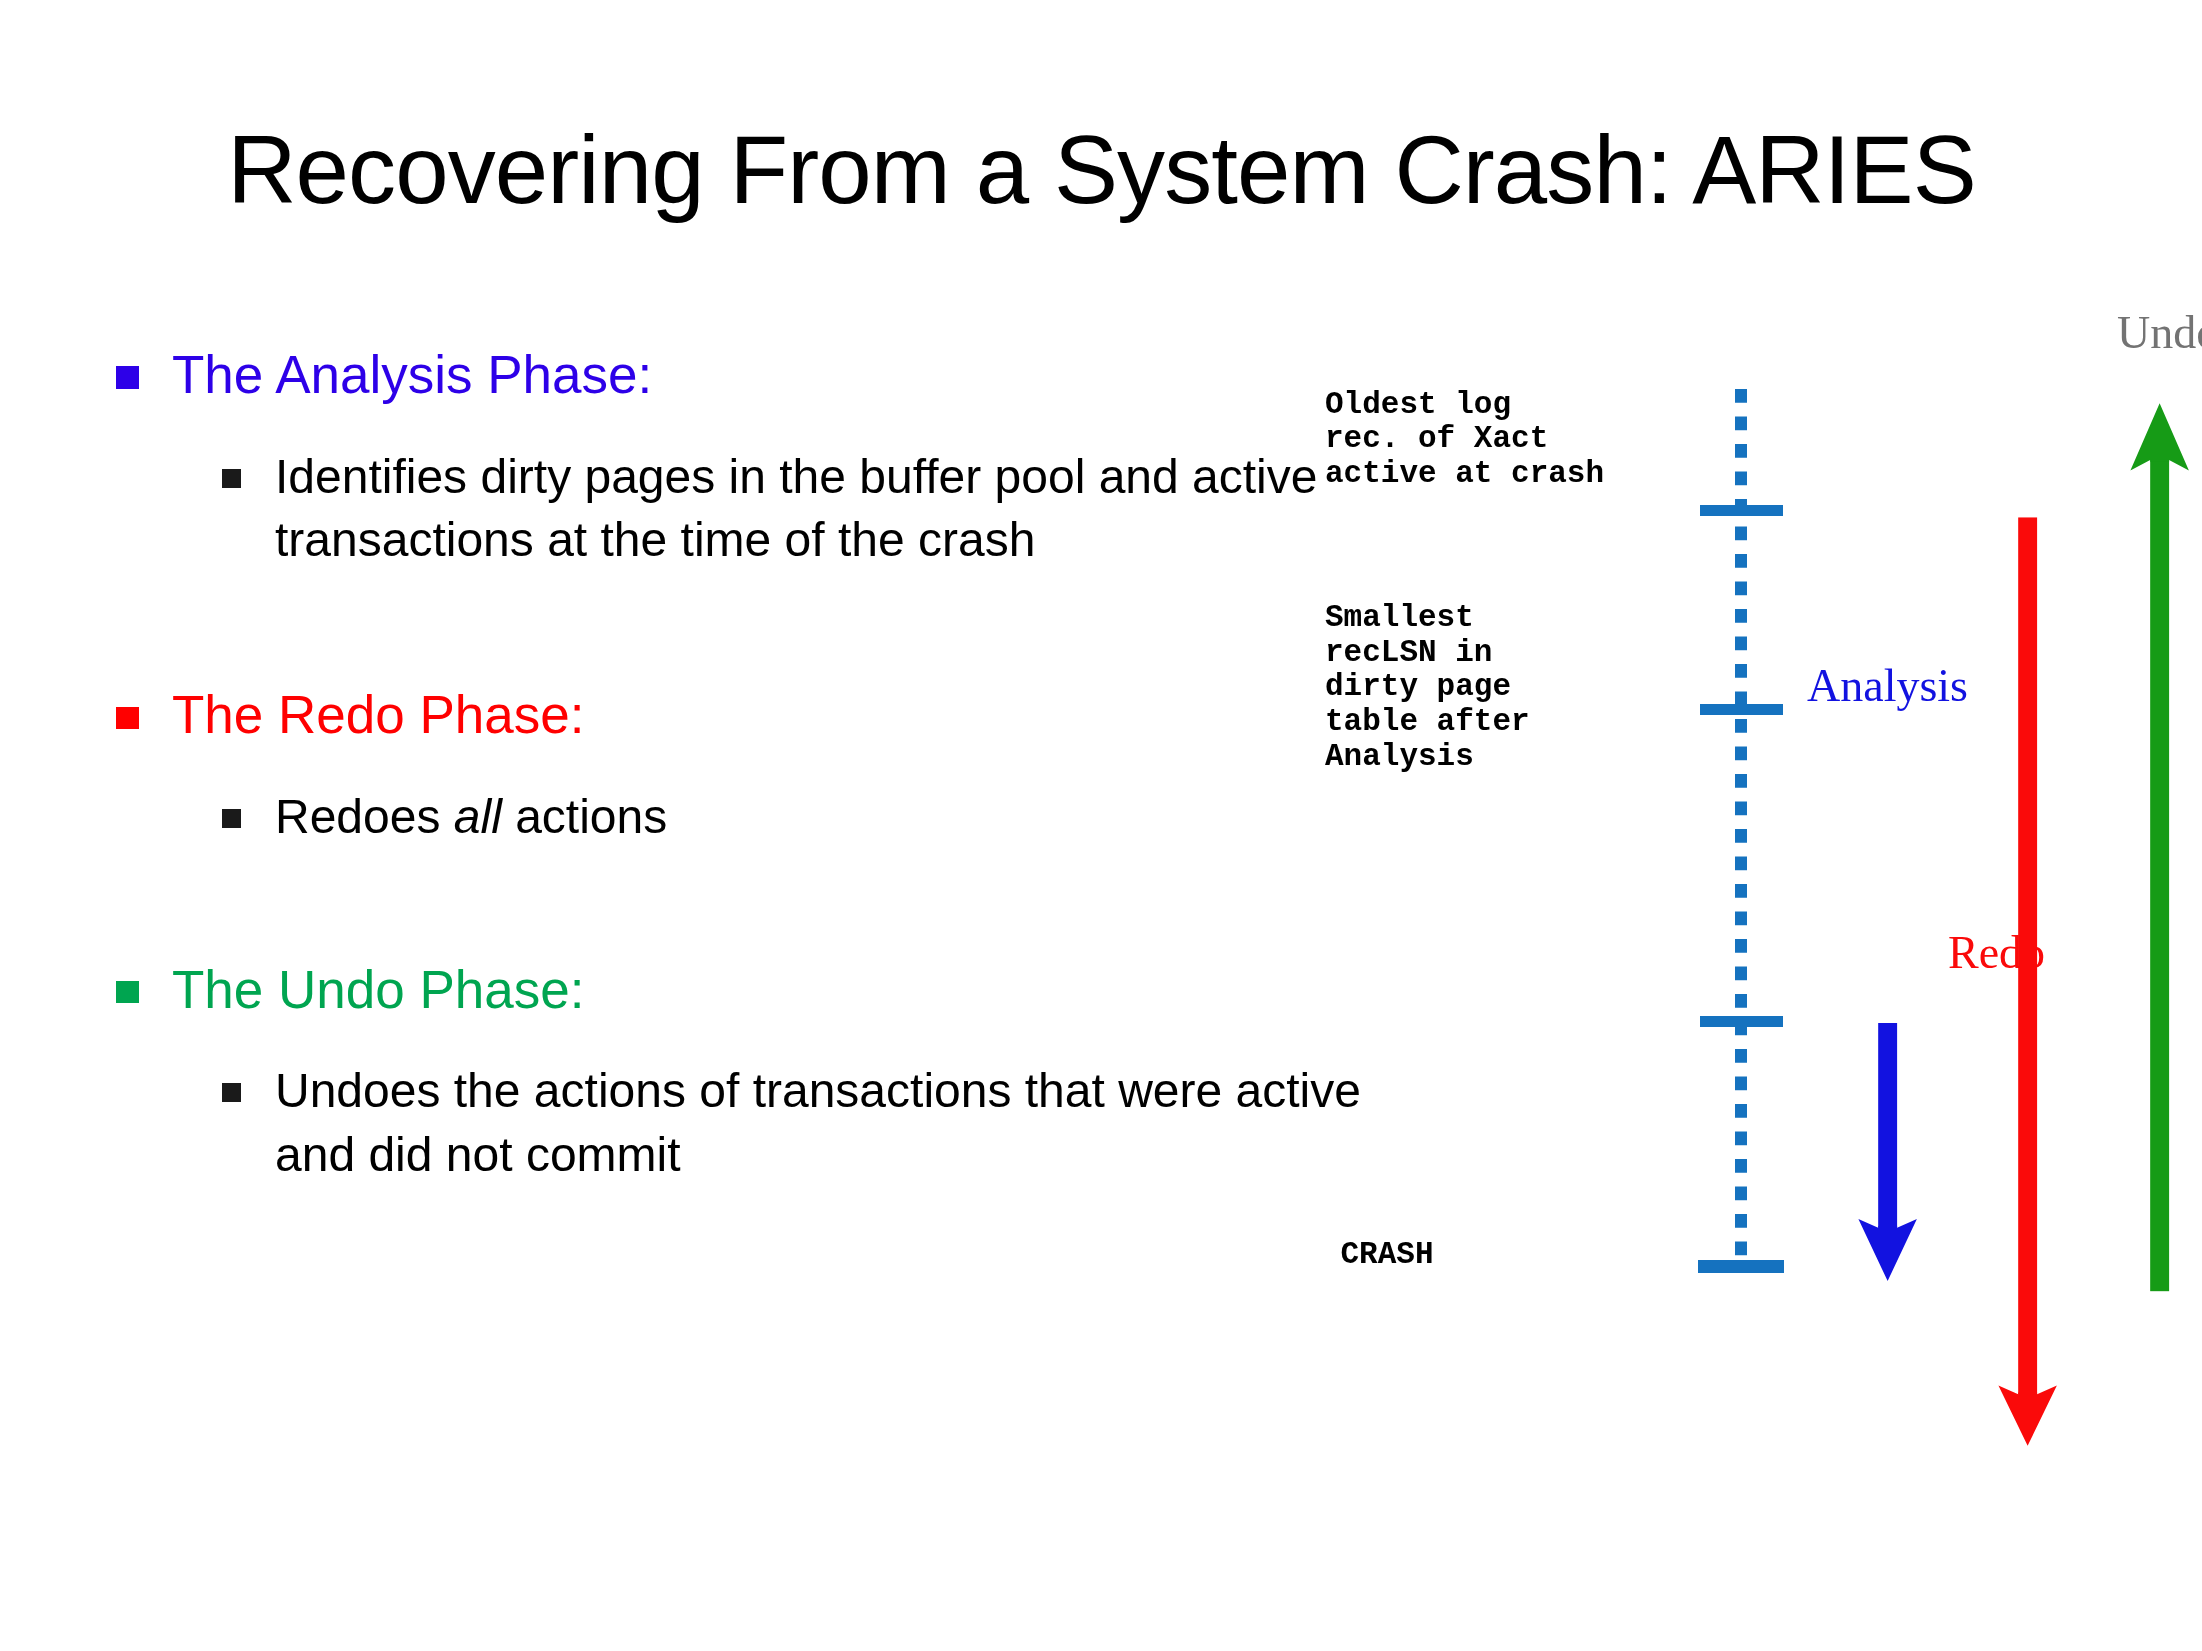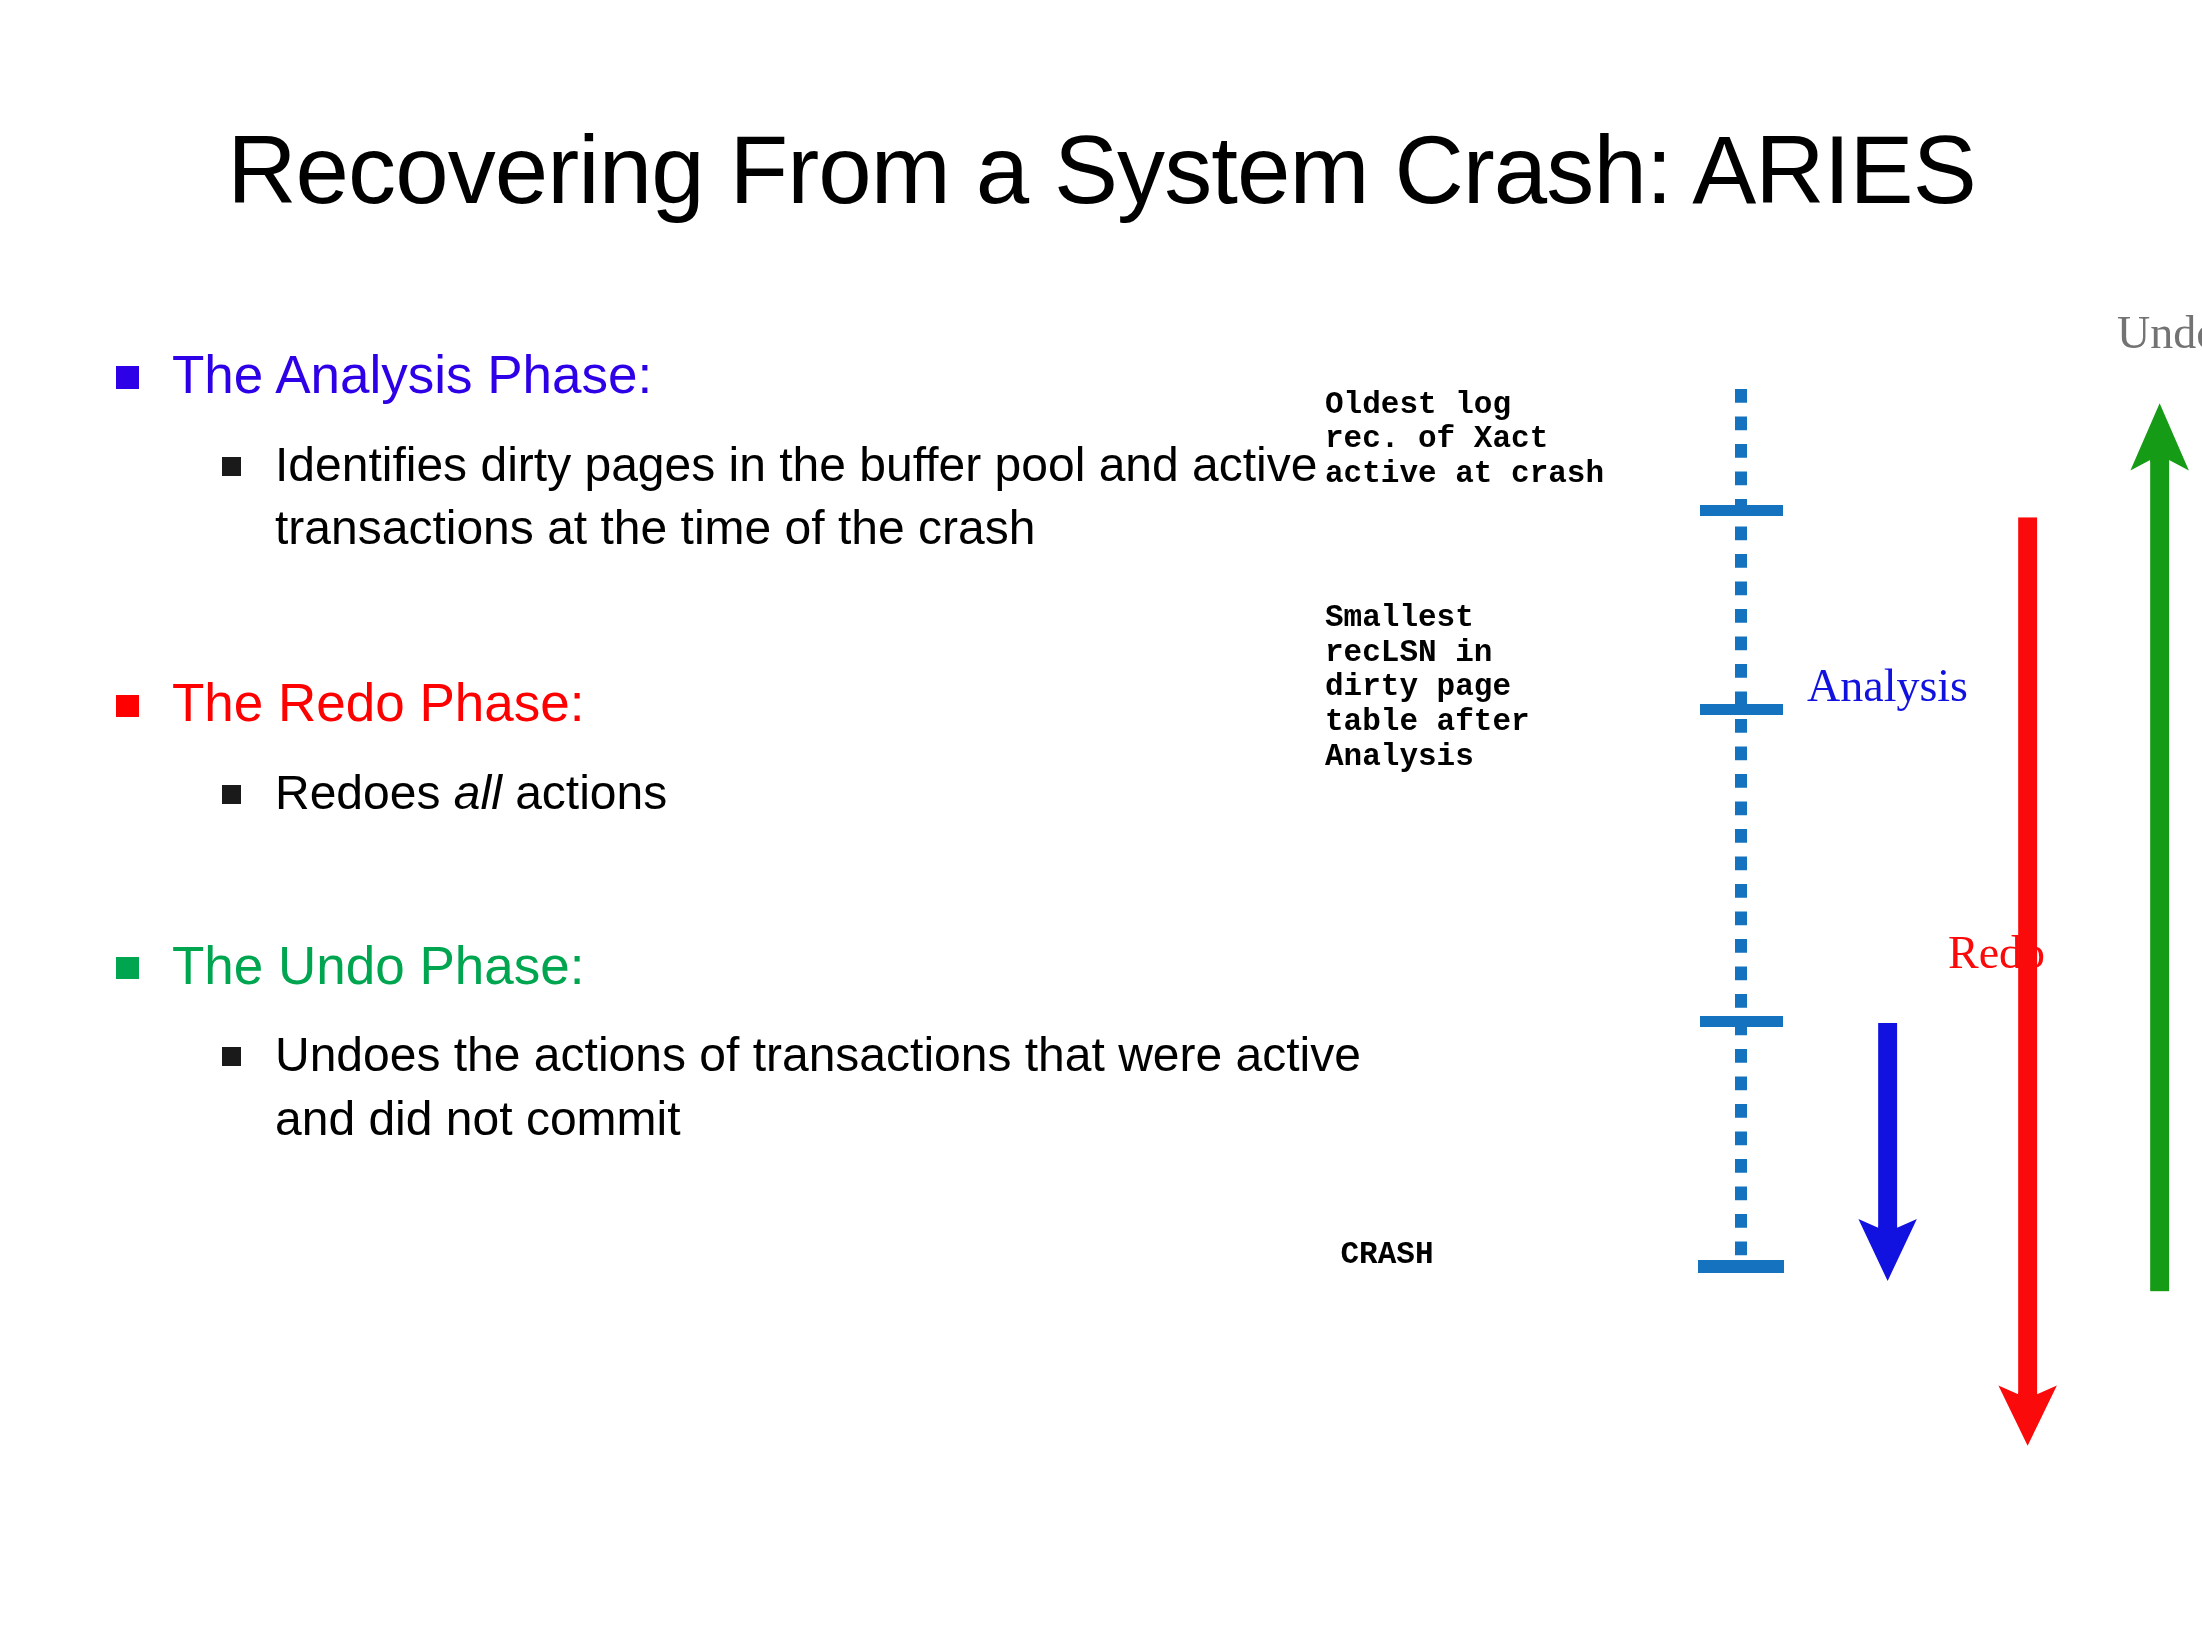--- a/index.html
+++ b/index.html
@@ -66,21 +66,21 @@
     left: 4.3px;
     top: 22.4px;
     width: 22.4px;
     height: 22.4px;
     display: block;
   }
 
   .lvl2 {
     position: relative;
     display: block;
-    margin-top: 26px;
+    margin-top: 38px;
     padding-left: 163px;
     font-size: 48px;
     line-height: 1.33;
     font-weight: 400;
     color: #000000;
     max-width: 1110px;
   }
   .lvl2 .sq {
     position: absolute;
     left: 110px;

